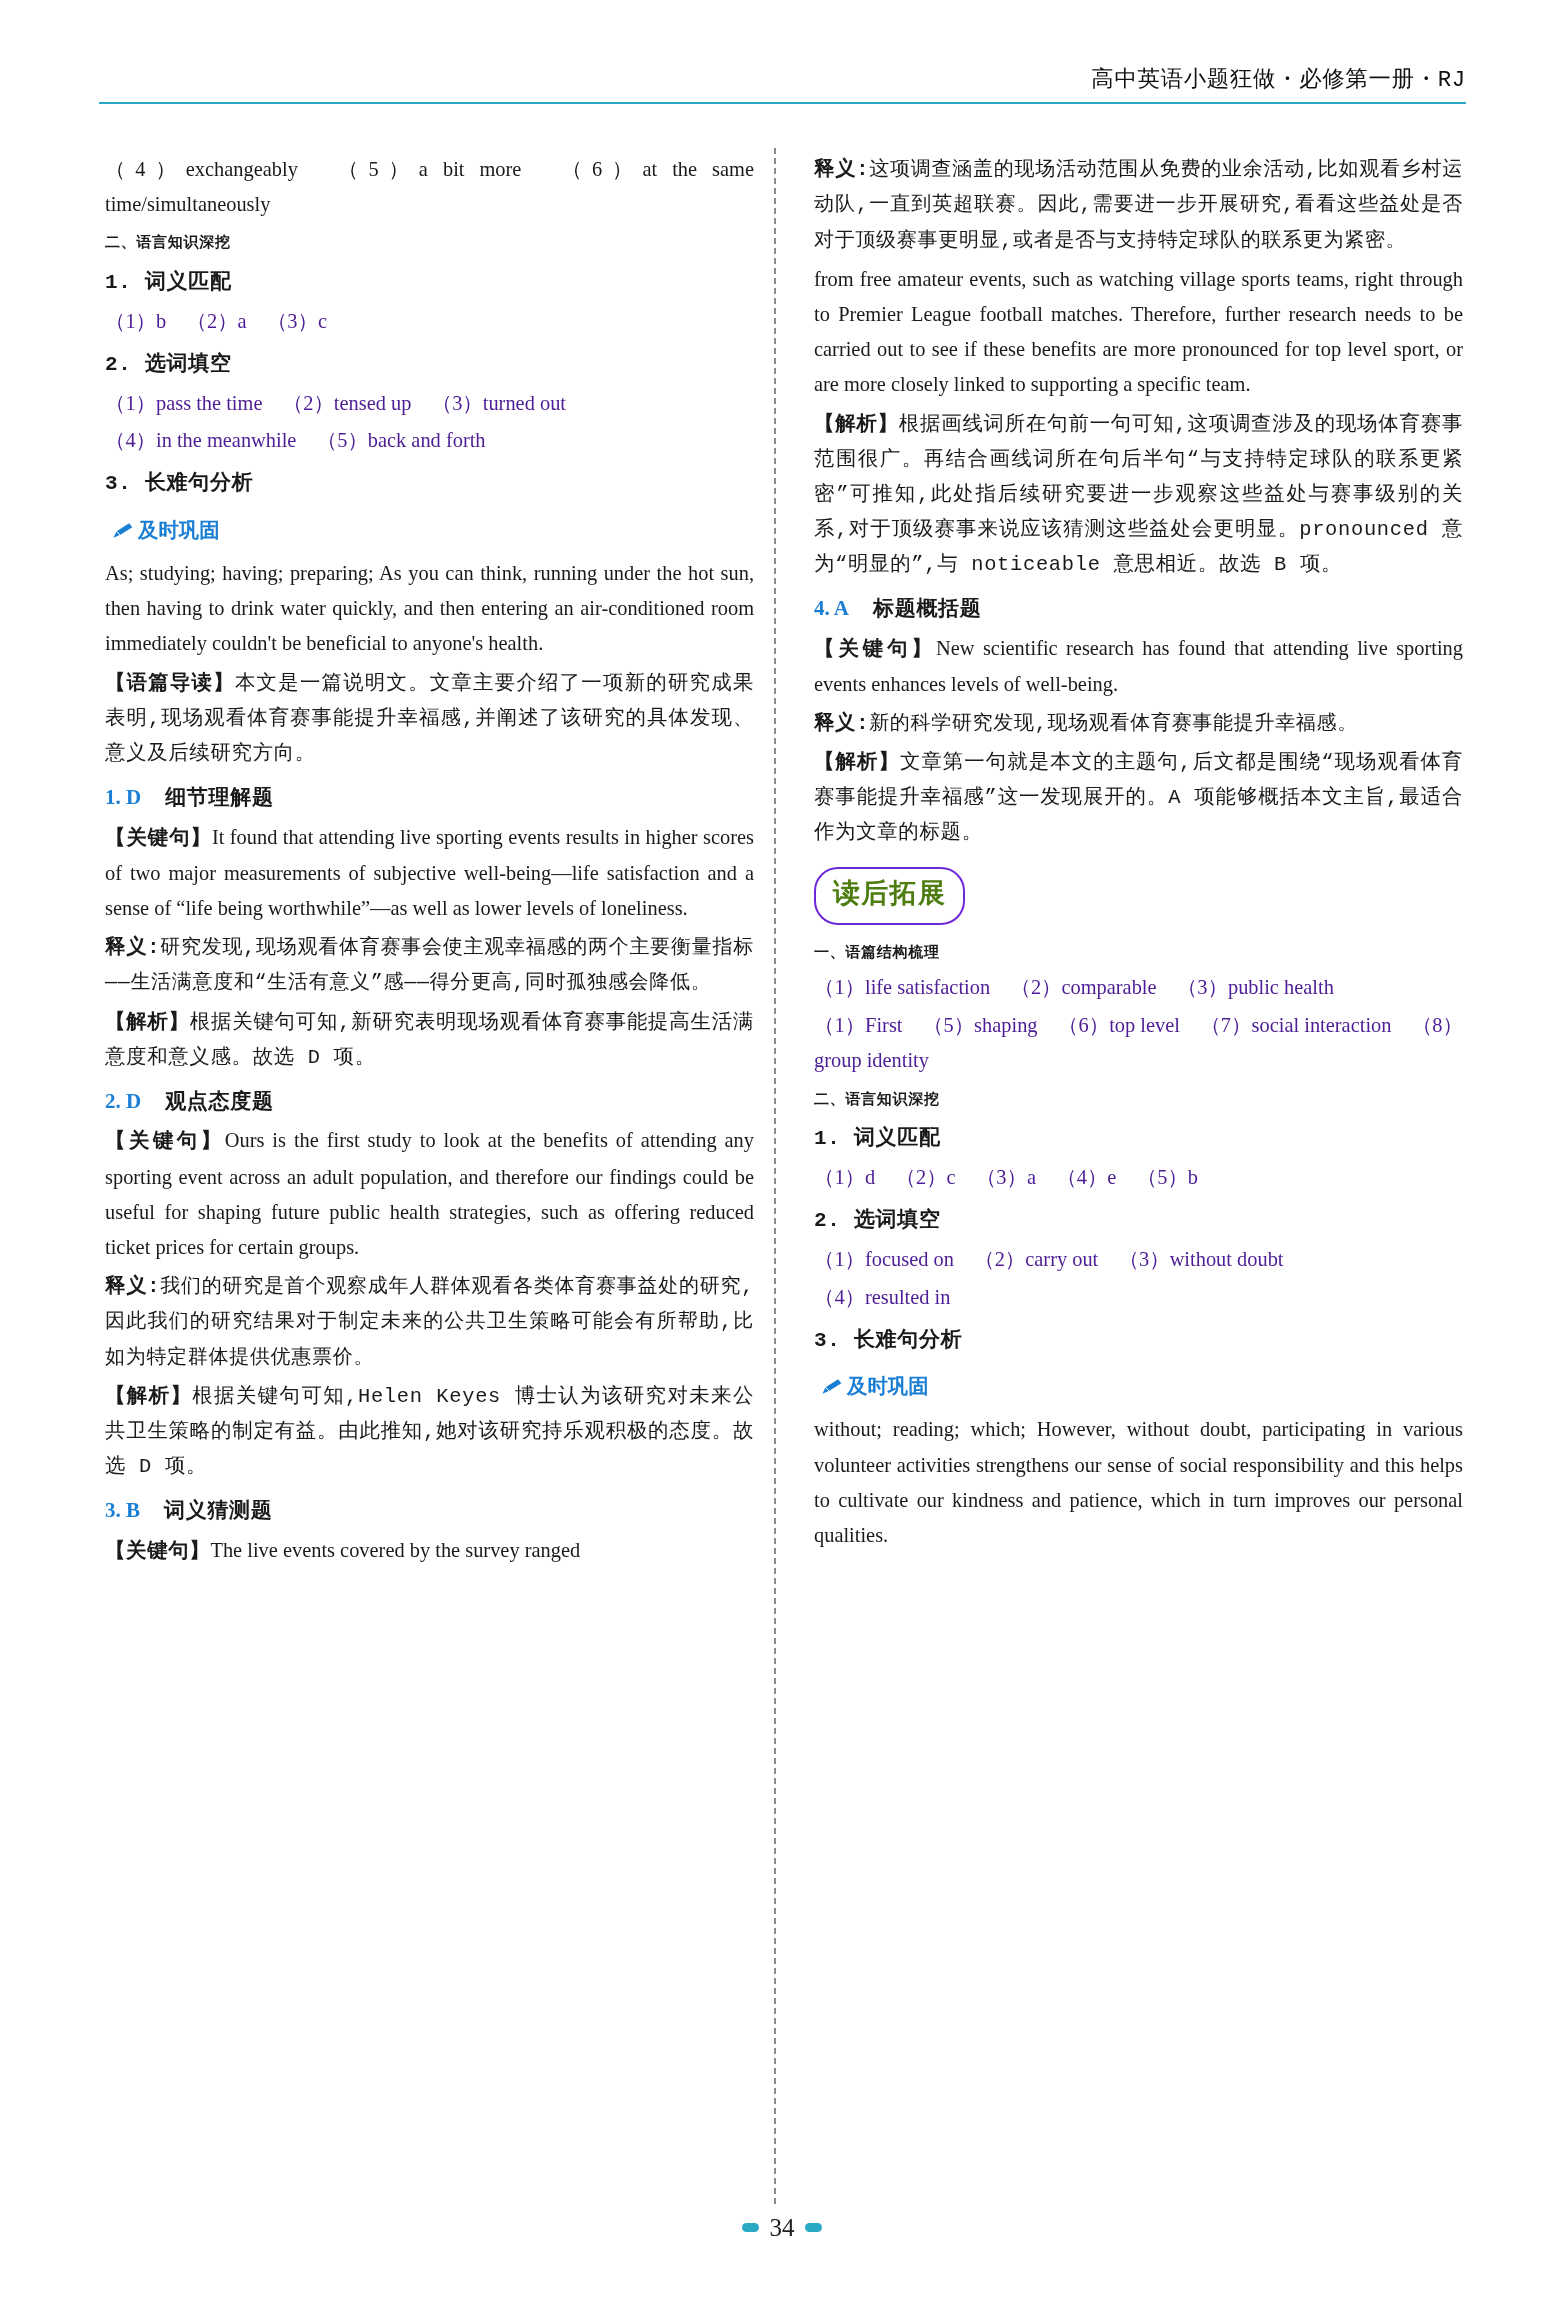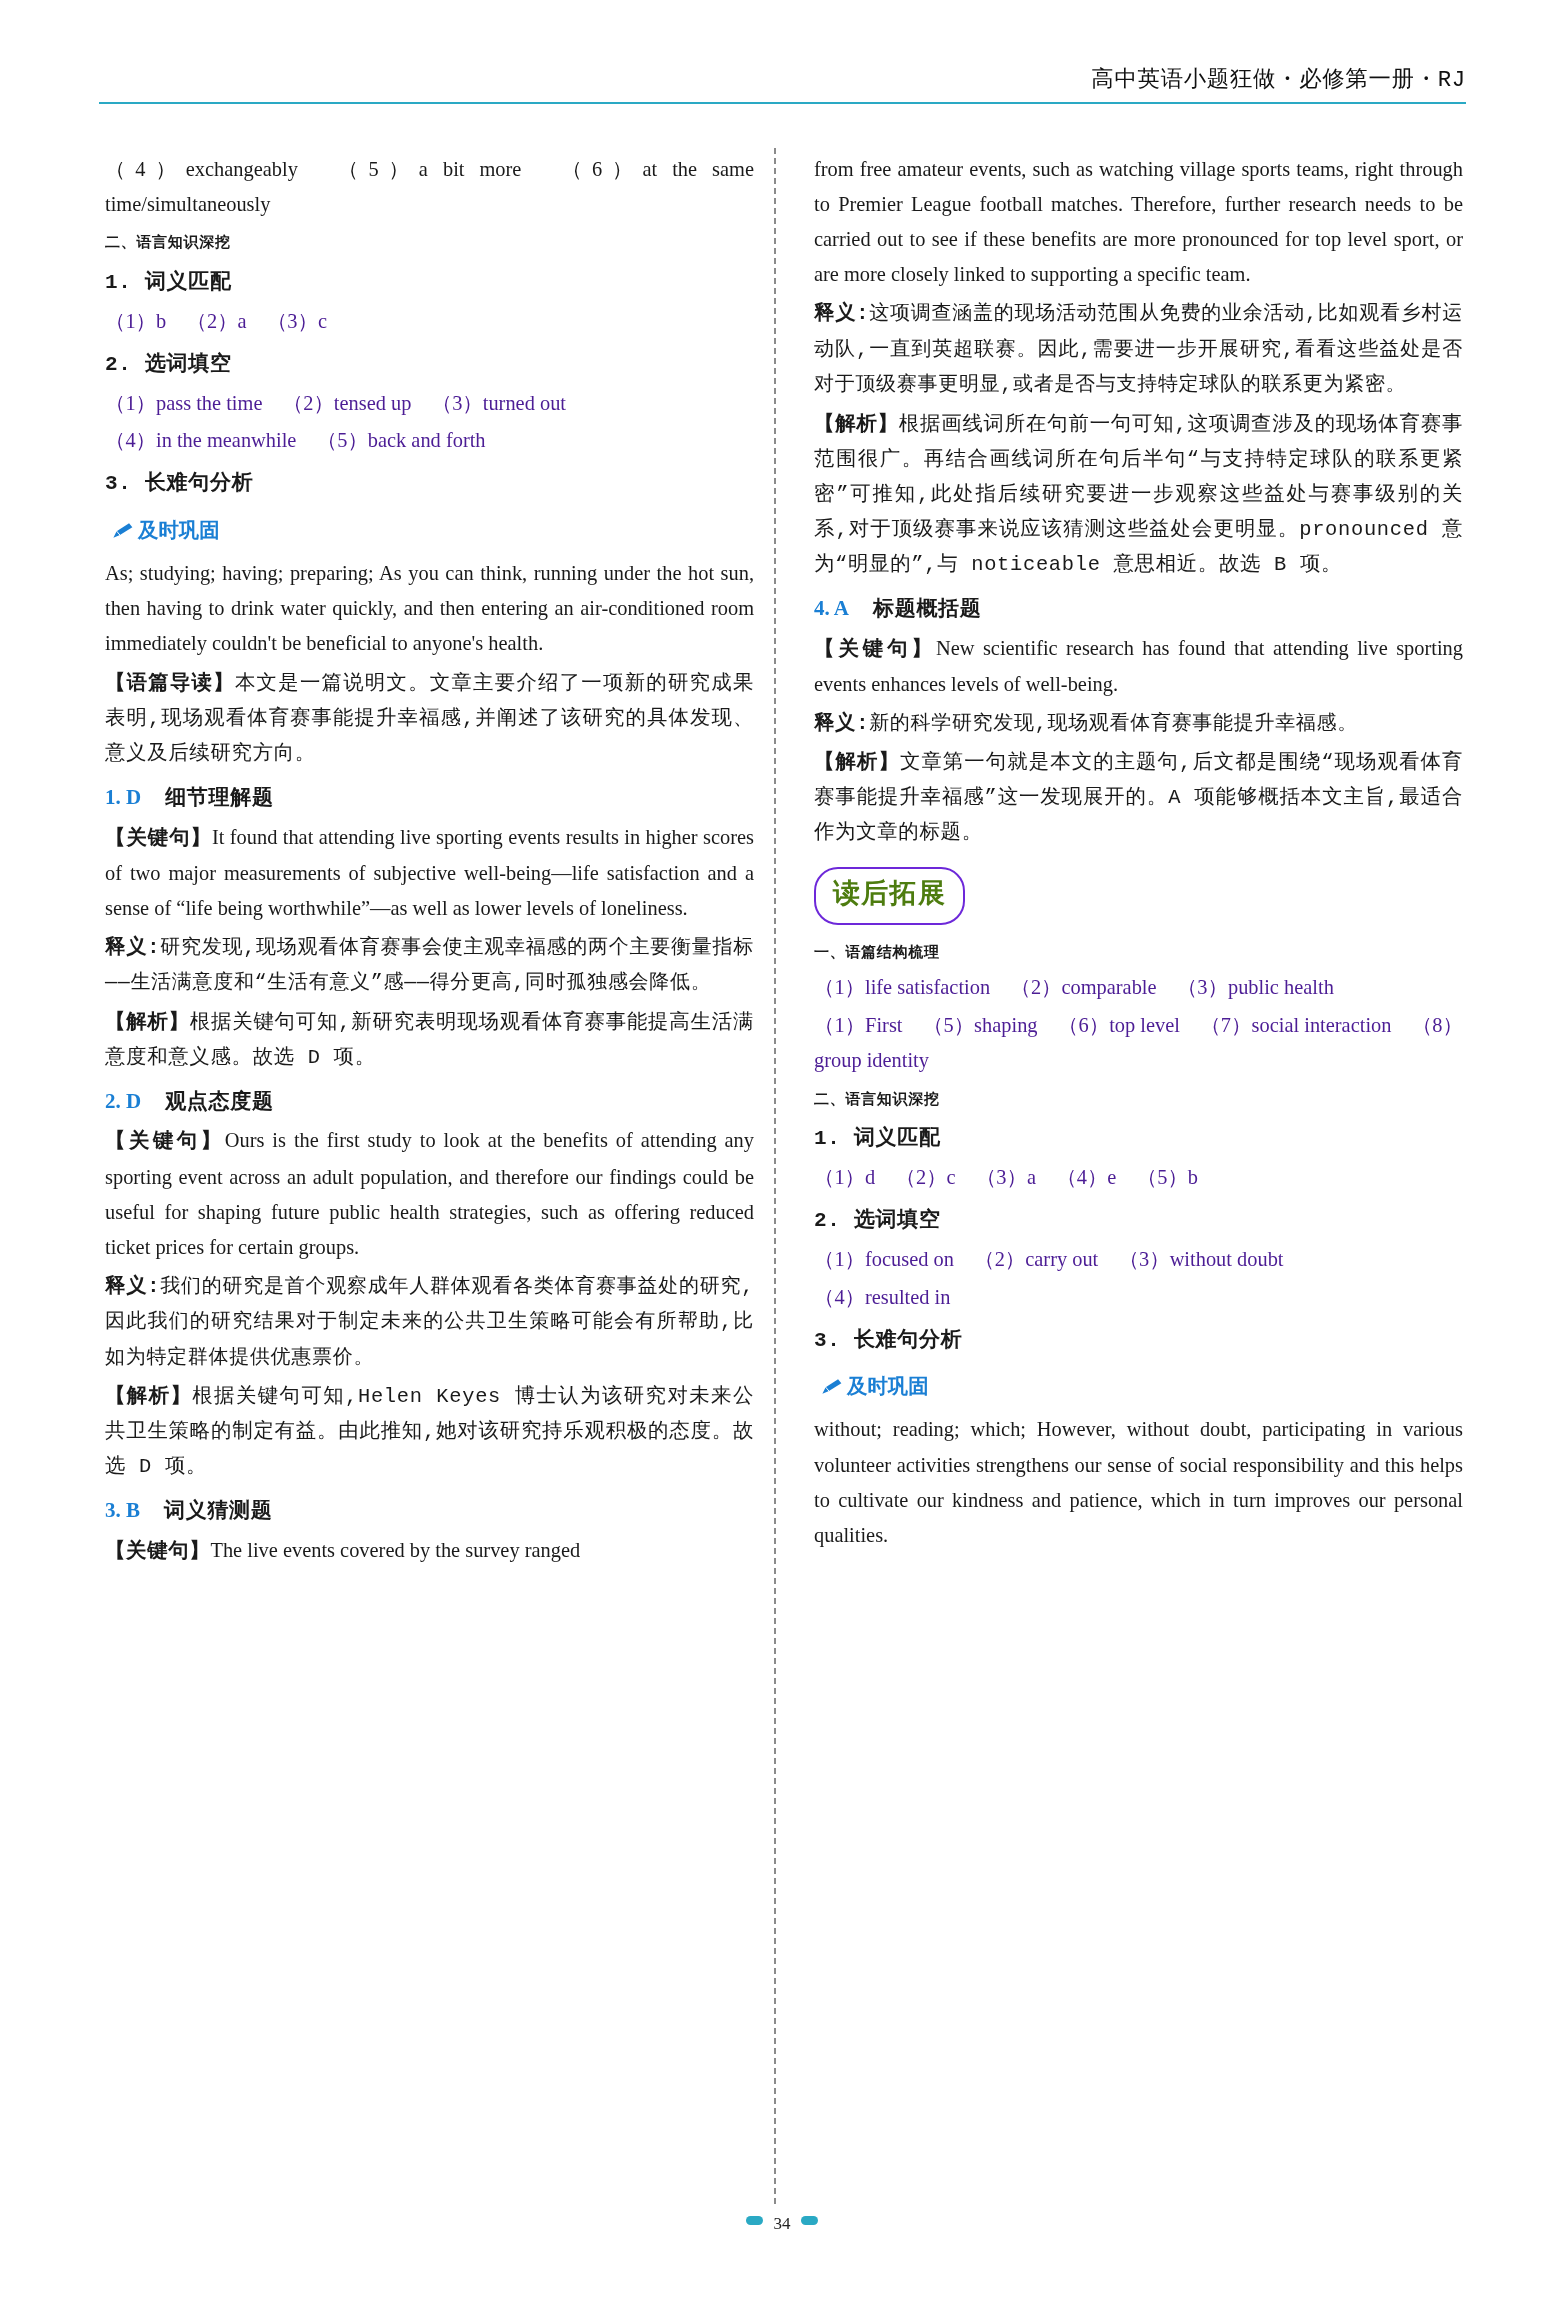--- a/index.html
+++ b/index.html
@@ -119,21 +119,21 @@
   .keylabel { font-weight: bold; }
   .cnsmall { font-size: 20px; }
 
   
   .footer {
     position: absolute;
     left: 0;
     top: 2214px;
     width: 1564px;
     text-align: center;
-    font-size: 17px;
+    font-size: 25px;
     color: #222;
   }
   .footer .dot {
     display: inline-block;
     width: 17px; height: 9.2px;
     background: #2aa9c4;
     border-radius: 4.6px;
     vertical-align: 4px;
     margin: 0 10.5px;
   }
@@ -188,23 +188,23 @@
     <p class="just cn"><span class="keylabel">释义:</span><span class="cnsmall">我们的研究是首个观察成年人群体观看各类体育赛事益处的研究,因此我们的研究结果对于制定未来的公共卫生策略可能会有所帮助,比如为特定群体提供优惠票价。</span></p>
     <p class="just cn"><span class="keylabel">【解析】</span><span>根据关键句可知,Helen Keyes 博士认为该研究对未来公共卫生策略的制定有益。由此推知,她对该研究持乐观积极的态度。故选 D 项。</span></p>
 
     <p class="item-head"><span class="bluebold">3. B</span><span class="gap"></span><span class="cn">词义猜测题</span></p>
     <p class="just"><span class="keylabel cn">【关键句】</span><span>The live events covered by the survey ranged</span></p>
 
   </div>
 
   <div class="col col-right">
 
+    <p class="just cn"><span class="keylabel">释义:</span><span class="cnsmall">这项调查涵盖的现场活动范围从免费的业余活动,比如观看乡村运动队,一直到英超联赛。因此,需要进一步开展研究,看看这些益处是否对于顶级赛事更明显,或者是否与支持特定球队的联系更为紧密。</span></p>
+
     <p class="just">from free amateur events, such as watching village sports teams, right through to Premier League football matches. Therefore, further research needs to be carried out to see if these benefits are more pronounced for top level sport, or are more closely linked to supporting a specific team.</p>
-
-    <p class="just cn"><span class="keylabel">释义:</span><span class="cnsmall">这项调查涵盖的现场活动范围从免费的业余活动,比如观看乡村运动队,一直到英超联赛。因此,需要进一步开展研究,看看这些益处是否对于顶级赛事更明显,或者是否与支持特定球队的联系更为紧密。</span></p>
 
     <p class="just cn"><span class="keylabel">【解析】</span><span>根据画线词所在句前一句可知,这项调查涉及的现场体育赛事范围很广。再结合画线词所在句后半句“与支持特定球队的联系更紧密”可推知,此处指后续研究要进一步观察这些益处与赛事级别的关系,对于顶级赛事来说应该猜测这些益处会更明显。pronounced 意为“明显的”,与 noticeable 意思相近。故选 B 项。</span></p>
 
     <p class="item-head"><span class="bluebold">4. A</span><span class="gap"></span><span class="cn">标题概括题</span></p>
     <p class="just"><span class="keylabel cn">【关键句】</span><span>New scientific research has found that attending live sporting events enhances levels of well-being.</span></p>
     <p class="just cn"><span class="keylabel">释义:</span><span class="cnsmall">新的科学研究发现,现场观看体育赛事能提升幸福感。</span></p>
     <p class="just cn"><span class="keylabel">【解析】</span><span>文章第一句就是本文的主题句,后文都是围绕“现场观看体育赛事能提升幸福感”这一发现展开的。A 项能够概括本文主旨,最适合作为文章的标题。</span></p>
 
     <p>
       <span class="round-badge cn">读后拓展</span>

